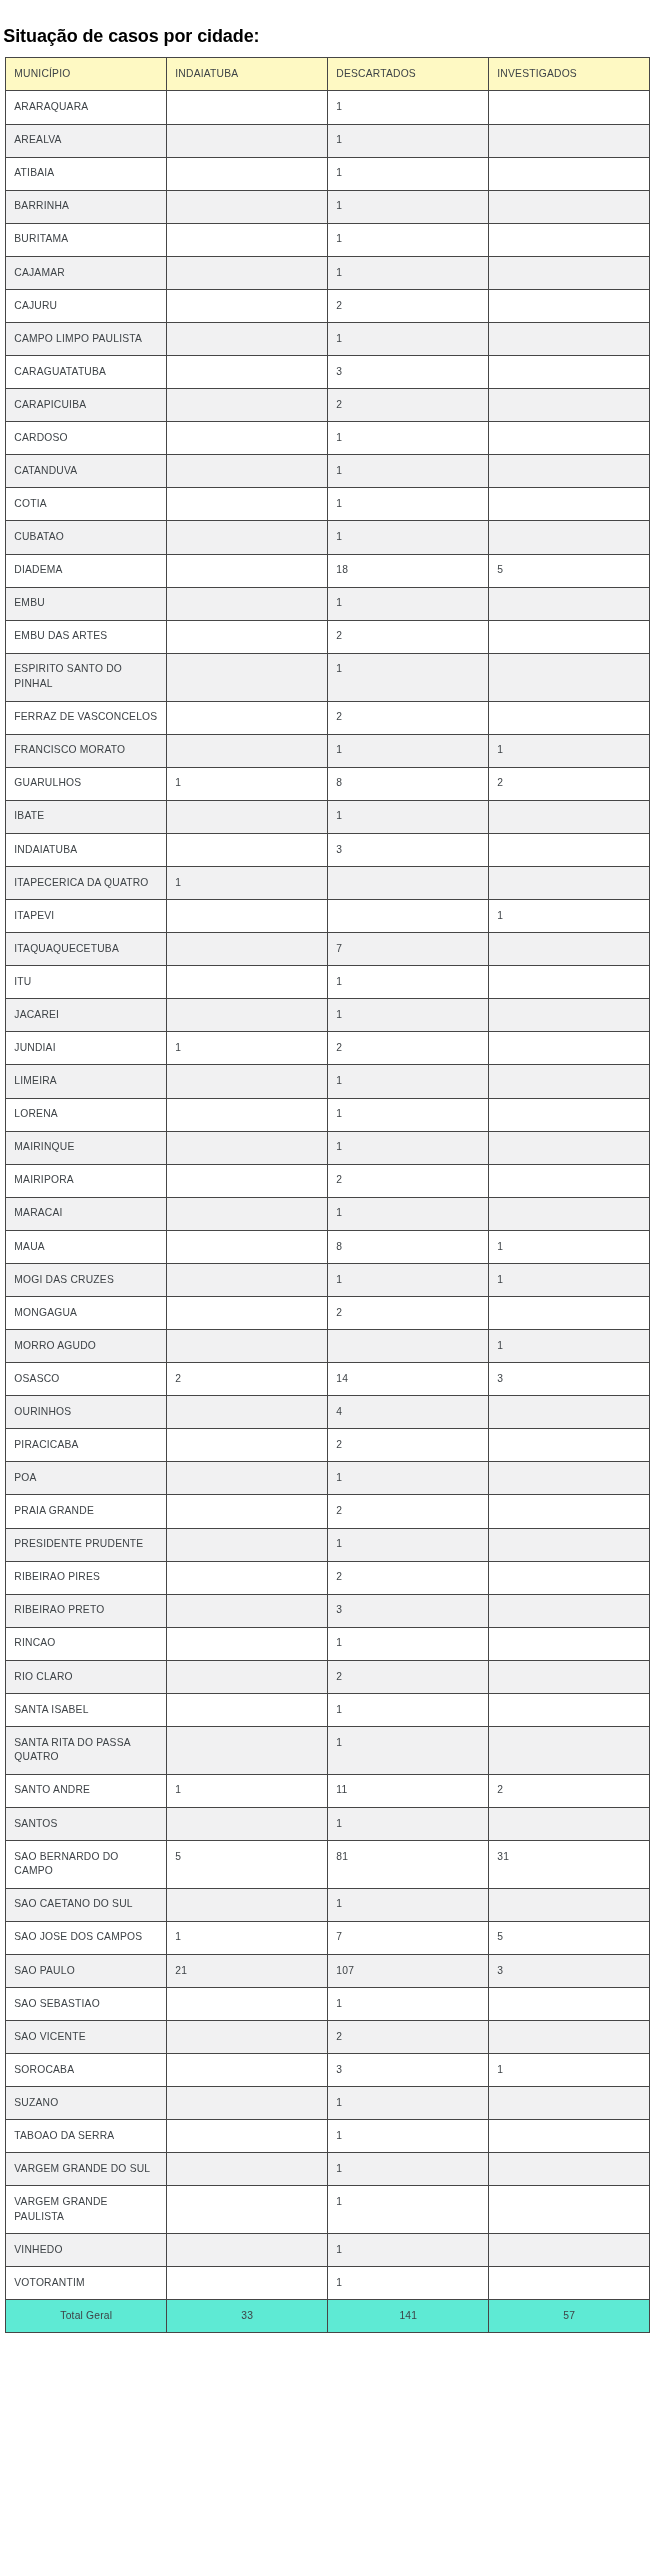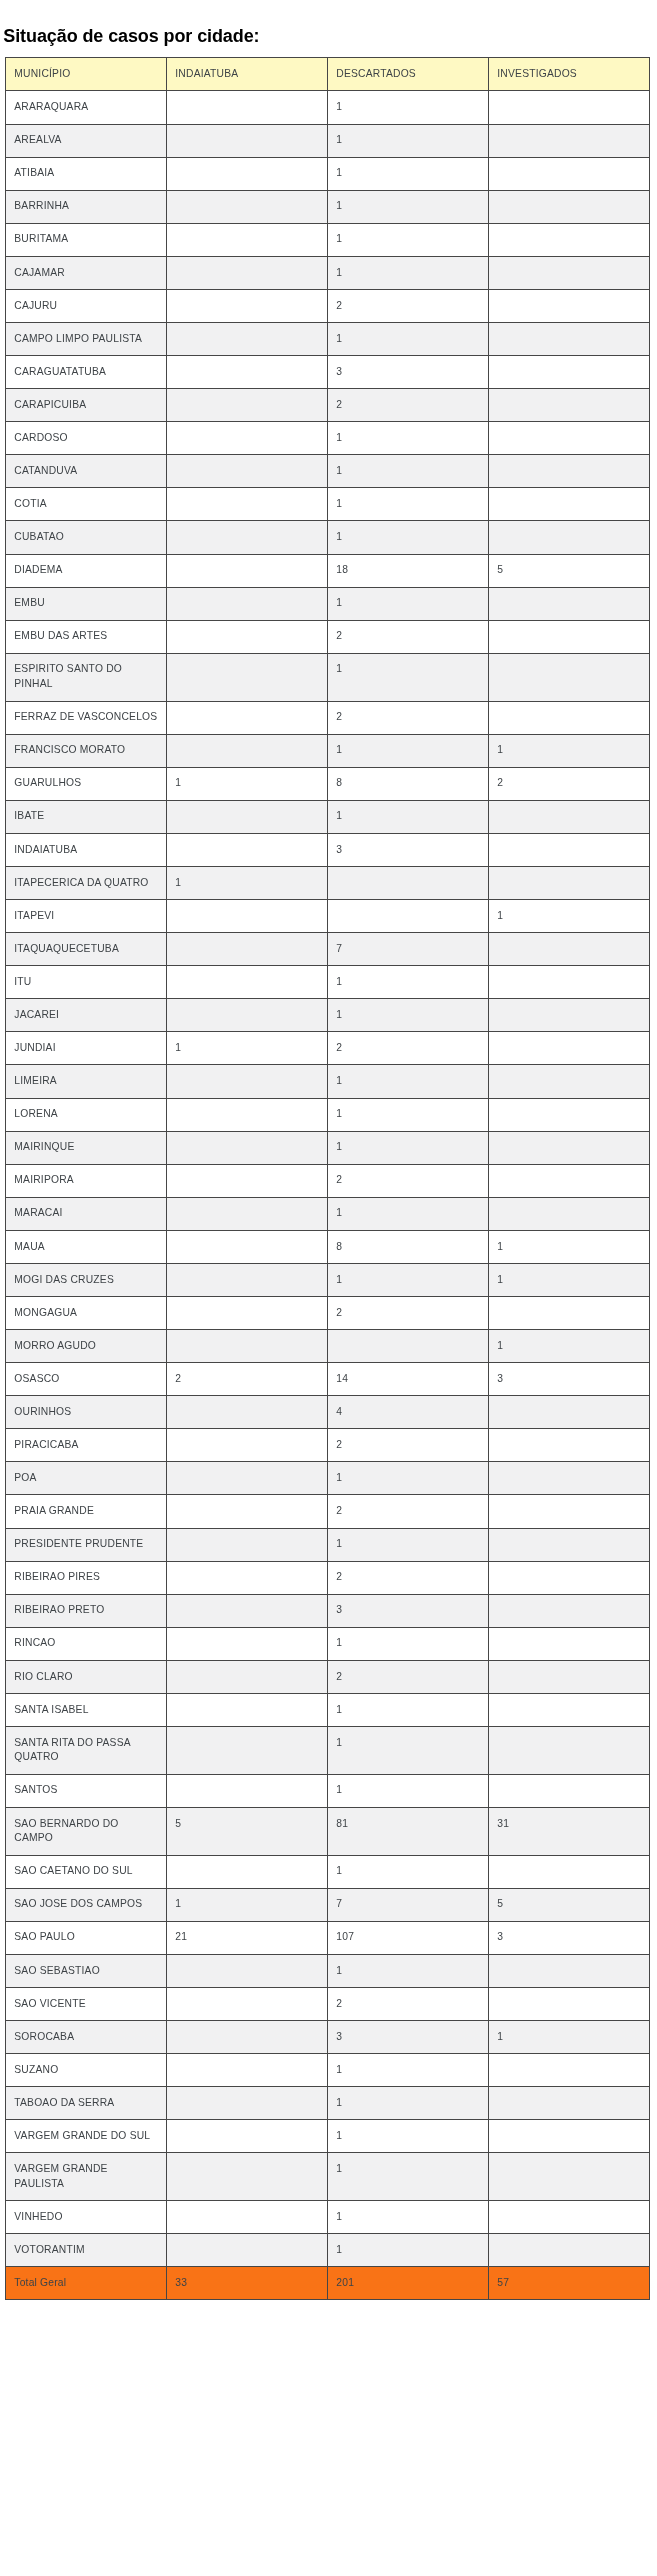--- a/index.html
+++ b/index.html
@@ -43,21 +43,22 @@
     overflow-wrap: break-word;
   }
   table.cases thead th {
     background: #fef9c3;
     font-weight: 400;
   }
   table.cases tbody tr:nth-child(even) td {
     background: #f1f1f2;
   }
   table.cases tbody tr.total-row td {
-    background: #f97316;
+    background: #5eead4;
+    text-align: center;
   }
 </style>
 </head>
 <body>
 
 <div class="page">
 
   <h1 class="page-title">Situação de casos por cidade:</h1>
 
   <table class="cases">
@@ -370,20 +371,26 @@
           <td>1</td>
           <td></td>
         </tr>
         <tr>
           <td>SANTA RITA DO PASSA QUATRO</td>
           <td></td>
           <td>1</td>
           <td></td>
         </tr>
         <tr>
+          <td>SANTO ANDRE</td>
+          <td>1</td>
+          <td>11</td>
+          <td>2</td>
+        </tr>
+        <tr>
           <td>SANTOS</td>
           <td></td>
           <td>1</td>
           <td></td>
         </tr>
         <tr>
           <td>SAO BERNARDO DO CAMPO</td>
           <td>5</td>
           <td>81</td>
           <td>31</td>
@@ -456,20 +463,20 @@
         </tr>
         <tr>
           <td>VOTORANTIM</td>
           <td></td>
           <td>1</td>
           <td></td>
         </tr>
         <tr class="total-row">
           <td>Total Geral</td>
           <td>33</td>
-          <td>201</td>
+          <td>141</td>
           <td>57</td>
         </tr>
       </tbody>
   </table>
 
 </div>
 
 
 </body></html>

